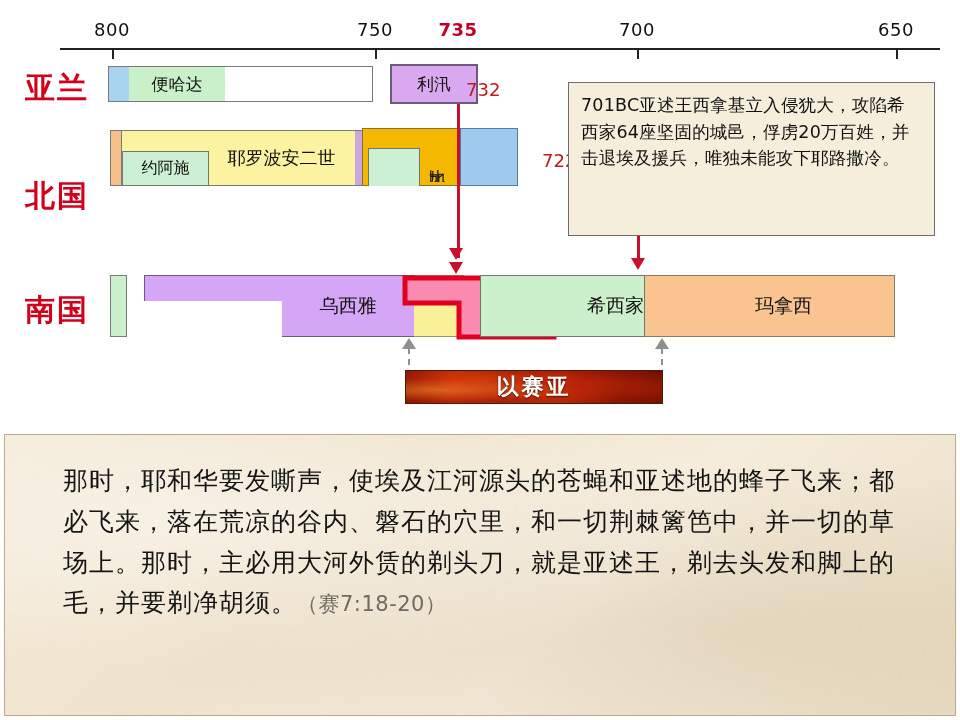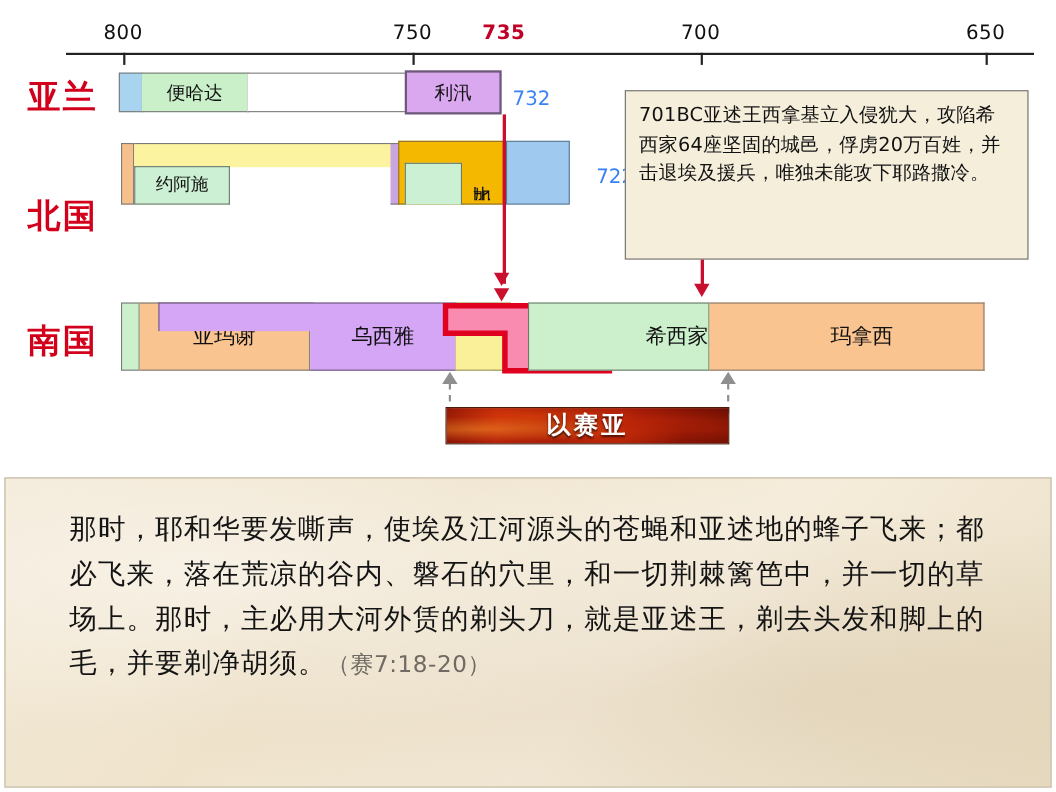--- a/index.html
+++ b/index.html
@@ -38,21 +38,21 @@
   }
   .seg.noborder{border:none;}
   .seg-v{
     writing-mode:vertical-rl;
     text-orientation:upright;
     line-height:1.0;
     letter-spacing:1px;
   }
 
   
-  .endyear{color:#3b82f6;font-size:18px;white-space:nowrap;}
+  .endyear{color:#b91c1c;font-size:18px;white-space:nowrap;}
 
   
   #callout-box{
     box-sizing:border-box;
     background:#f5eedb;
     border:1px solid #6d6d6d;
     padding:9px 12px 8px 12px;
     font-size:17.5px;line-height:1.52;color:#111;
     letter-spacing:0.2px;
   }
@@ -136,50 +136,50 @@
 
   <div class="abs row-label" style="left:25px;top:68px;">亚兰</div>
   <div class="abs row-label" style="left:25px;top:140px;margin-top:36px;">北国</div>
   <div class="abs row-label" style="left:25px;top:290px;">南国</div>
 
   <div class="abs seg" style="left:108px;top:66px;width:22px;height:36px;background:#a8d4f0;border-color:#7a7a7a;"></div>
   <div class="abs seg" style="left:129px;top:66px;width:97px;height:36px;background:#c9f0c9;border-left:none;">
     <span>便哈达</span>
   </div>
   <div class="abs seg" style="left:225px;top:66px;width:148px;height:36px;background:#ffffff;border-left:none;"></div>
-  <div class="abs seg" style="left:368px;top:64px;width:88px;height:40px;background:#d9a8ef;border:2px solid #6b5a78;">
+  <div class="abs seg" style="left:390px;top:64px;width:88px;height:40px;background:#d9a8ef;border:2px solid #6b5a78;">
     <span>利汛</span>
   </div>
   <div class="abs endyear" style="left:466px;top:79px;">732</div>
 
   <div class="abs seg" style="left:110px;top:130px;width:12px;height:56px;background:#f5c08a;"></div>
 
   <div class="abs seg noborder" style="left:122px;top:130px;width:234px;height:22px;background:#fbf3a0;border-top:1px solid #7a7a7a;"></div>
+  <div class="abs seg" style="left:208px;top:130px;width:148px;height:56px;background:#fbf3a0;border:1px solid #7a7a7a;border-left:none;">
+    <span style="font-size:18px;">耶罗波安二世</span>
+  </div>
 
   <div class="abs seg" style="left:122px;top:151px;width:87px;height:35px;background:#ccf0d4;border:1px solid #6b7a6b;border-left-color:#7a7a7a;">
     <span style="font-size:16px;">约阿施</span>
   </div>
 
   <div class="abs seg" style="left:355px;top:130px;width:8px;height:56px;background:#c9a6e0;border-left:none;border-right:none;"></div>
 
   <div class="abs seg" style="left:362px;top:128px;width:96px;height:58px;background:#f5b800;border:1px solid #8a7030;"></div>
 
   <div class="abs seg" style="left:368px;top:148px;width:52px;height:38px;background:#ccf0d4;border:1px solid #6b7a6b;border-bottom:none;"></div>
   <div class="abs seg seg-v" style="left:424px;top:132px;width:26px;height:50px;background:transparent;border:none;">
     <span style="font-size:17px;">比加</span>
   </div>
 
   <div class="abs seg" style="left:460px;top:128px;width:58px;height:58px;background:#9fc9ee;border:1px solid #5d7a93;"></div>
   <div class="abs endyear" style="left:542px;top:150px;text-align:right;">722</div>
 
   <div class="abs seg" style="left:110px;top:275px;width:17px;height:62px;background:#ccf0cc;"></div>
 
-  <div class="abs seg" style="left:127px;top:275px;width:155px;height:62px;background:#f9c490;border-left:none;">
-    <span style="font-size:19px;">亚玛谢</span>
-  </div>
 
   <div class="abs seg noborder" style="left:144px;top:275px;width:141px;height:26px;background:#d4a6f5;border:1px solid #6b5a78;border-right:none;border-bottom:none;"></div>
   <div class="abs seg" style="left:282px;top:275px;width:133px;height:62px;background:#d4a6f5;border:1px solid #6b5a78;border-left:none;">
     <span style="font-size:19px;">乌西雅</span>
   </div>
 
   <div class="abs seg" style="left:414px;top:275px;width:50px;height:62px;background:#fbf09a;border:1px solid #9a9560;border-left:none;"></div>
   <div class="abs seg" style="left:446px;top:305px;width:62px;height:32px;background:#fbf09a;border:1px solid #9a9560;border-left:none;border-top:none;"></div>
 
   <div class="abs" style="left:402px;top:272px;width:155px;height:68px;">

